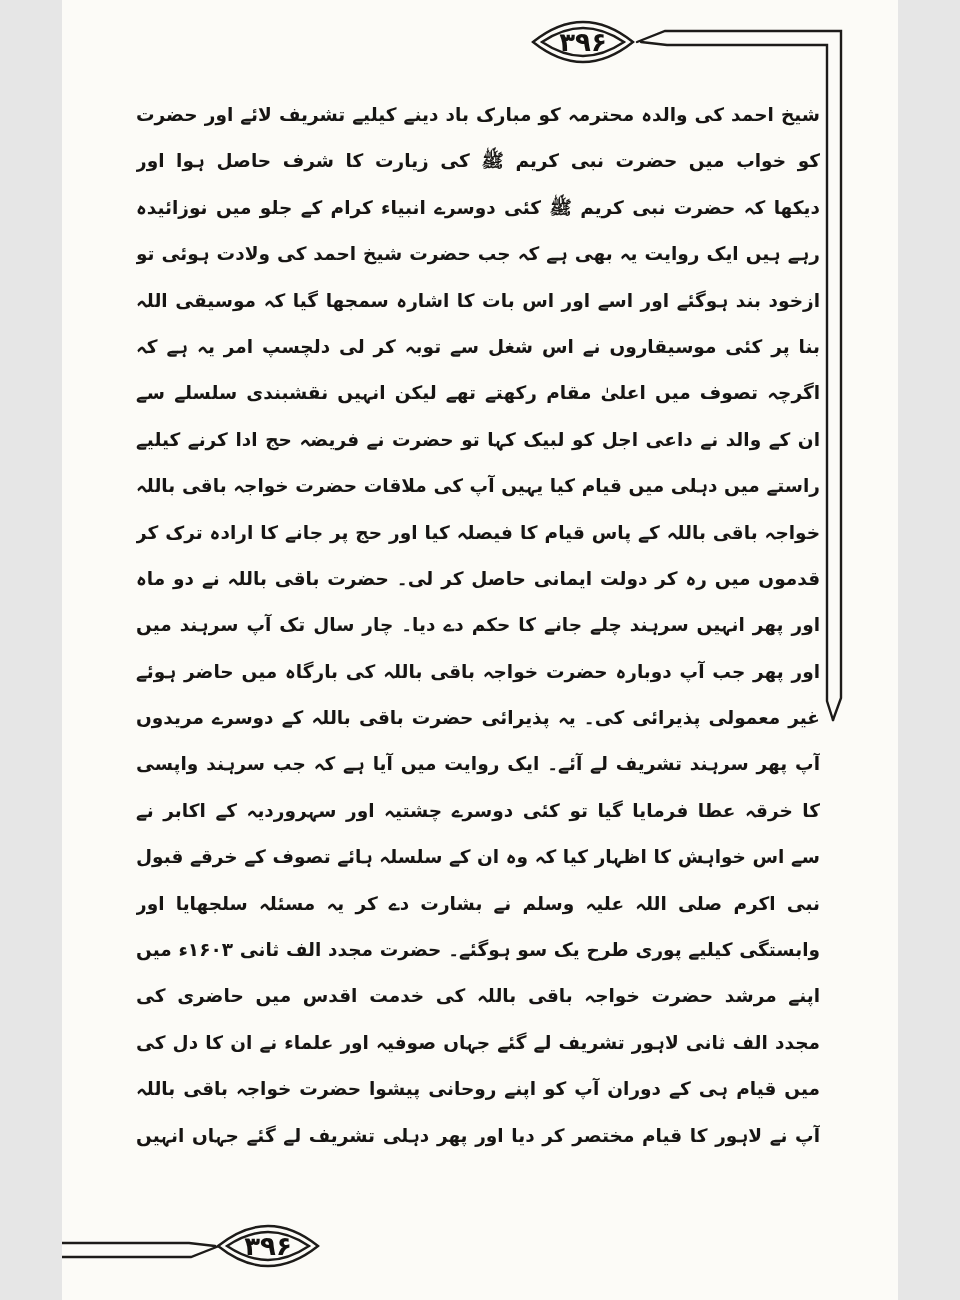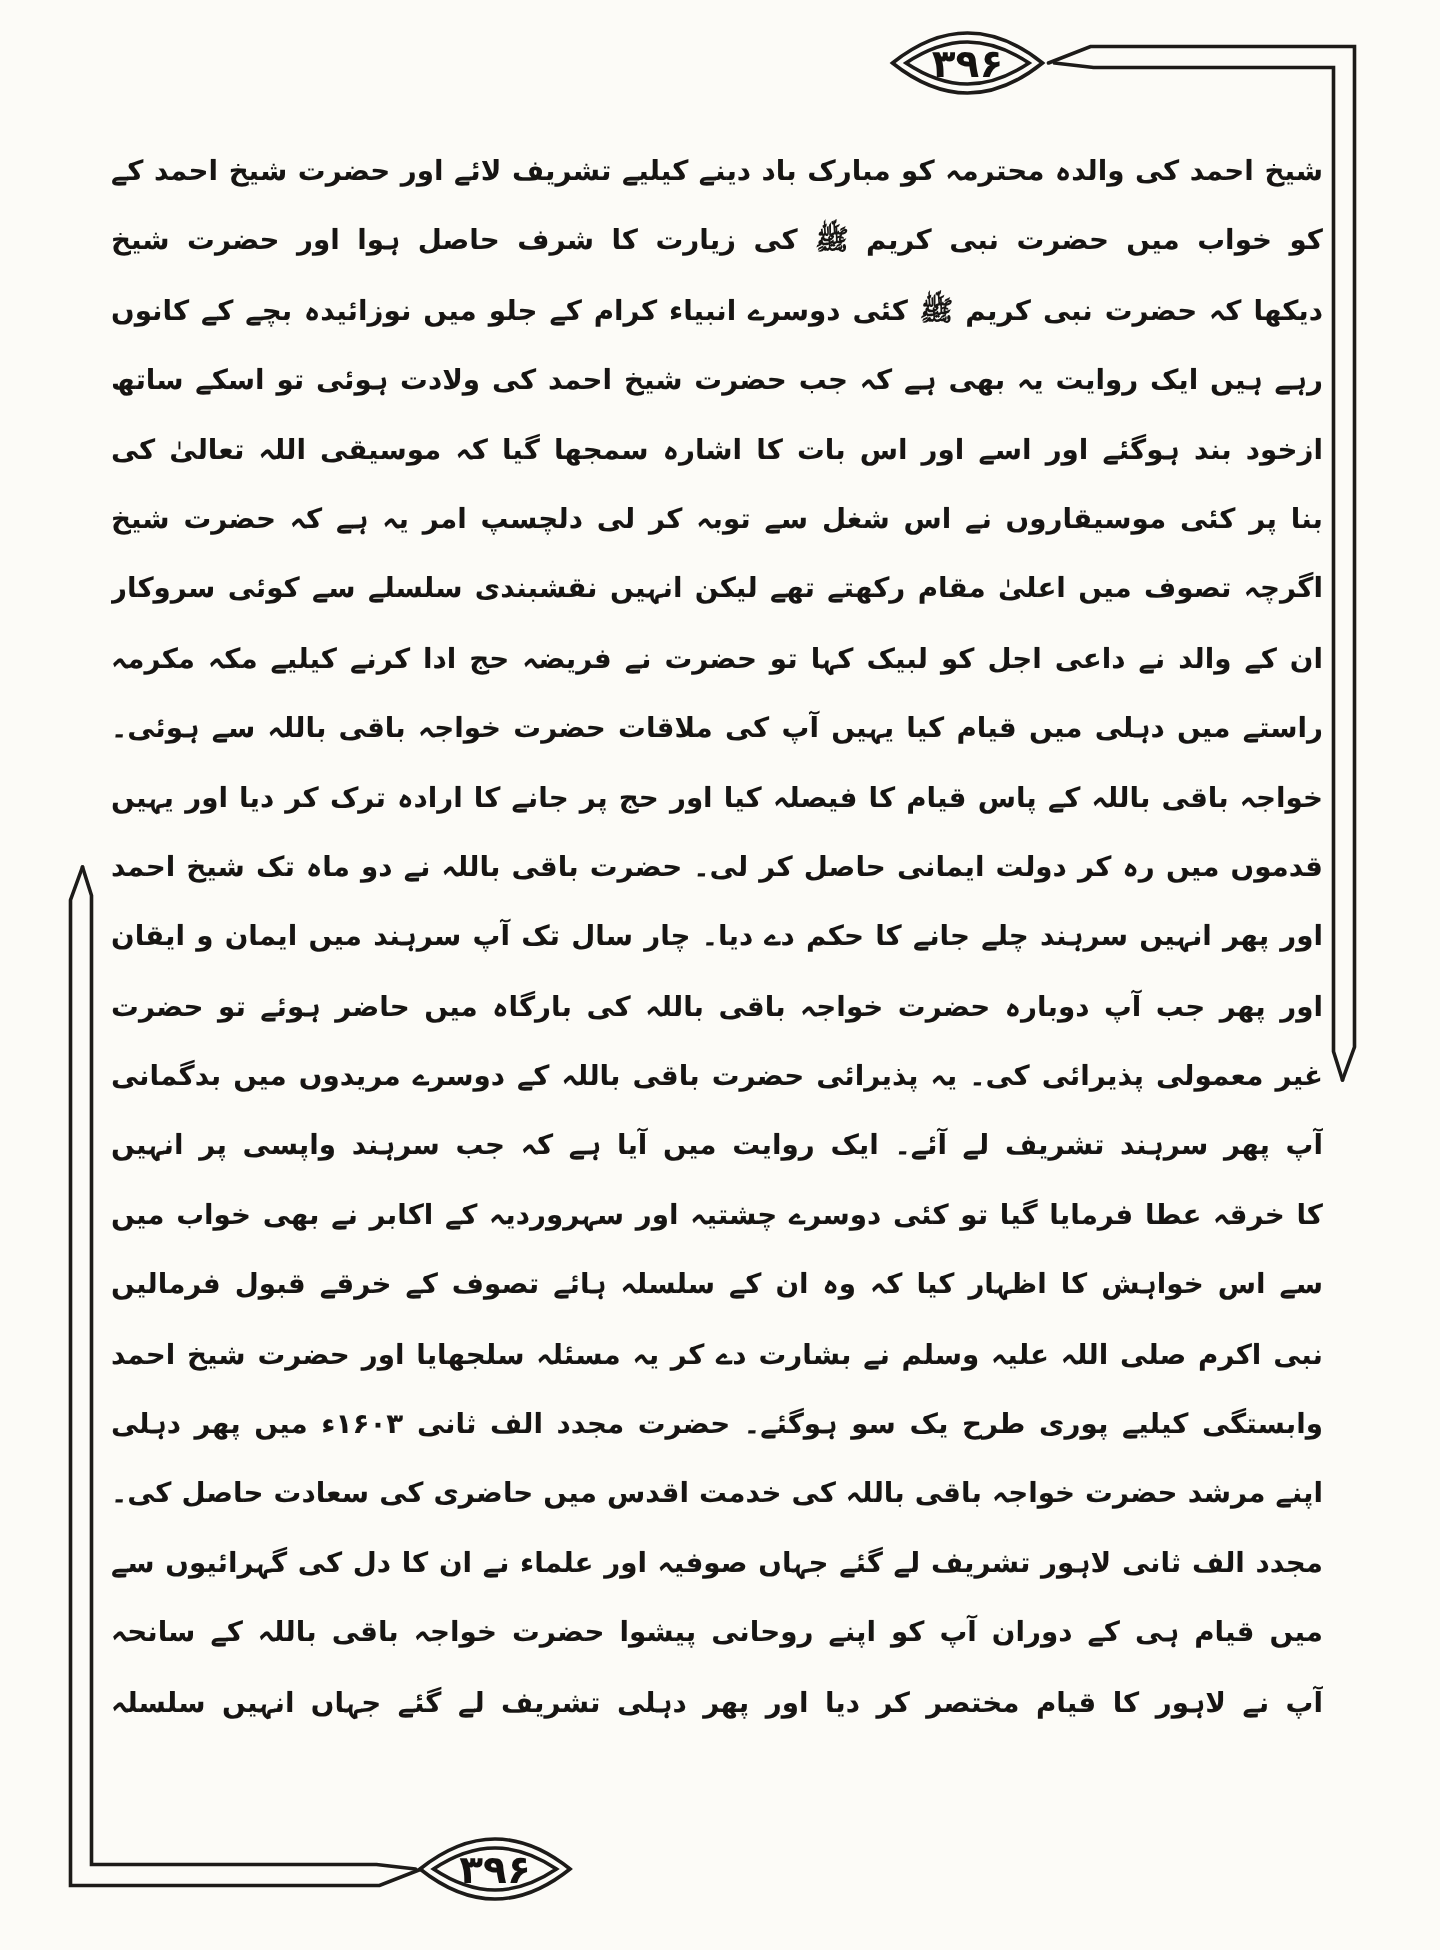--- a/index.html
+++ b/index.html
@@ -2,21 +2,21 @@
 <html lang="ur" dir="rtl"><head>
 <meta charset="utf-8">
 <style>
   html, body {
     margin: 0;
     padding: 0;
     background: #e6e6e6;
   }
   .page {
     position: relative;
-    width: 960px;
+    width: 836px;
     height: 1300px;
     margin: 0 auto;
     background: #fcfbf7;
     overflow: hidden;
     font-family: "DejaVu Sans", "Liberation Sans", sans-serif;
   }
   
   .text-body {
     position: absolute;
     top: 92px;

